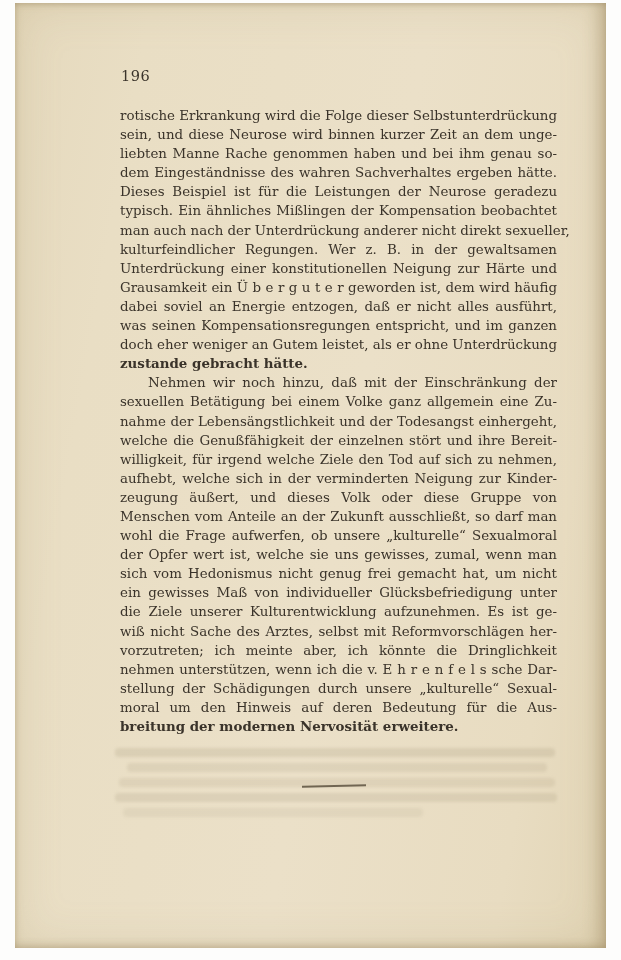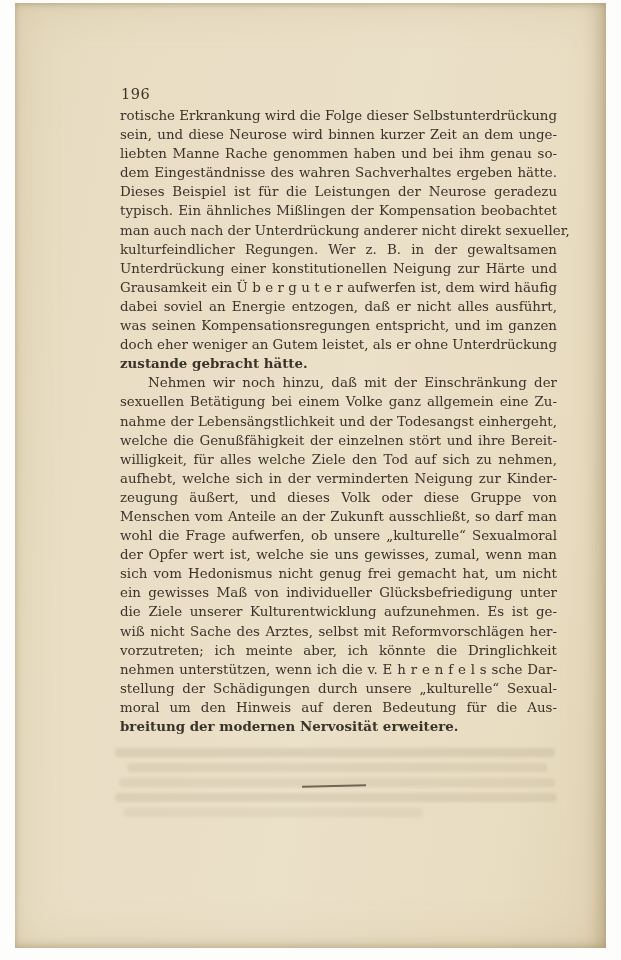--- a/index.html
+++ b/index.html
@@ -28,21 +28,21 @@
     box-shadow:
       inset 0 0 46px rgba(168, 148, 105, 0.22),
       inset -14px 0 16px -8px rgba(146, 124, 84, 0.45),
       inset 4px 0 10px -5px rgba(146, 124, 84, 0.35),
       inset 0 -7px 10px -6px rgba(146, 124, 84, 0.40),
       inset 0 3px 6px -3px rgba(130, 110, 72, 0.45);
   }
   .page-number {
     position: absolute;
     left: 106px;
-    top: 83px;
+    top: 65px;
     font-size: 14.5px;
     letter-spacing: 0.5px;
     color: #3a332a;
   }
   .text-block {
     position: absolute;
     left: 105px;
     top: 103px;
     width: 437px;
     color: #3a332a;
@@ -101,32 +101,32 @@
     <div class="para">
           <div class="line">rotische Erkrankung wird die Folge dieser Selbstunterdrückung</div>
           <div class="line">sein, und diese Neurose wird binnen kurzer Zeit an dem unge-</div>
           <div class="line">liebten Manne Rache genommen haben und bei ihm genau so-</div>
           <div class="line">dem Eingeständnisse des wahren Sachverhaltes ergeben hätte.</div>
           <div class="line">Dieses Beispiel ist für die Leistungen der Neurose geradezu</div>
           <div class="line">typisch. Ein ähnliches Mißlingen der Kompensation beobachtet</div>
           <div class="line">man auch nach der Unterdrückung anderer nicht direkt sexueller,</div>
           <div class="line">kulturfeindlicher Regungen. Wer z. B. in der gewaltsamen</div>
           <div class="line">Unterdrückung einer konstitutionellen Neigung zur Härte und</div>
-          <div class="line">Grausamkeit ein Ü b e r g u t e r aufwerfen ist, dem wird häufig</div>
+          <div class="line">Grausamkeit ein Ü b e r g u t e r geworden ist, dem wird häufig</div>
           <div class="line">dabei soviel an Energie entzogen, daß er nicht alles ausführt,</div>
           <div class="line">was seinen Kompensationsregungen entspricht, und im ganzen</div>
           <div class="line">doch eher weniger an Gutem leistet, als er ohne Unterdrückung</div>
           <div class="line last">zustande gebracht hätte.</div>
         </div>
         <div class="para">
           <div class="line indent">Nehmen wir noch hinzu, daß mit der Einschränkung der</div>
           <div class="line">sexuellen Betätigung bei einem Volke ganz allgemein eine Zu-</div>
           <div class="line">nahme der Lebensängstlichkeit und der Todesangst einhergeht,</div>
           <div class="line">welche die Genußfähigkeit der einzelnen stört und ihre Bereit-</div>
-          <div class="line">willigkeit, für alles welche Ziele den Tod auf sich zu nehmen,</div>
+          <div class="line">willigkeit, für irgend welche Ziele den Tod auf sich zu nehmen,</div>
           <div class="line">aufhebt, welche sich in der verminderten Neigung zur Kinder-</div>
           <div class="line">zeugung äußert, und dieses Volk oder diese Gruppe von</div>
           <div class="line">Menschen vom Anteile an der Zukunft ausschließt, so darf man</div>
           <div class="line">wohl die Frage aufwerfen, ob unsere „kulturelle“ Sexualmoral</div>
           <div class="line">der Opfer wert ist, welche sie uns gewisses, zumal, wenn man</div>
           <div class="line">sich vom Hedonismus nicht genug frei gemacht hat, um nicht</div>
           <div class="line">ein gewisses Maß von individueller Glücksbefriedigung unter</div>
           <div class="line">die Ziele unserer Kulturentwicklung aufzunehmen.  Es ist ge-</div>
           <div class="line">wiß nicht Sache des Arztes, selbst mit Reformvorschlägen her-</div>
           <div class="line">vorzutreten; ich meinte aber, ich könnte die Dringlichkeit</div>

